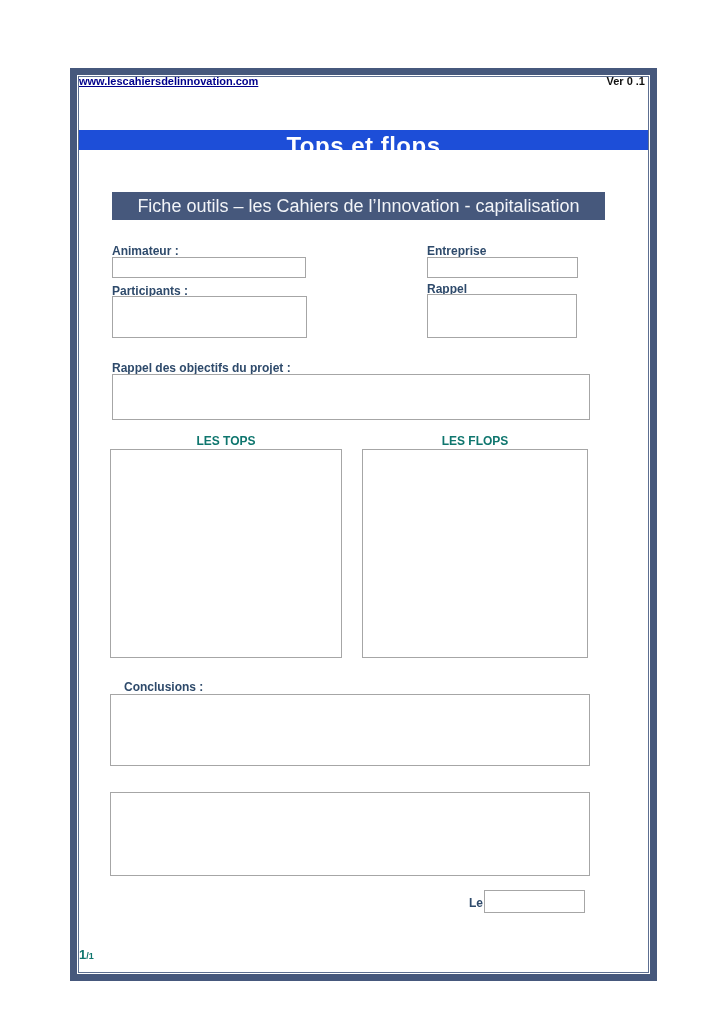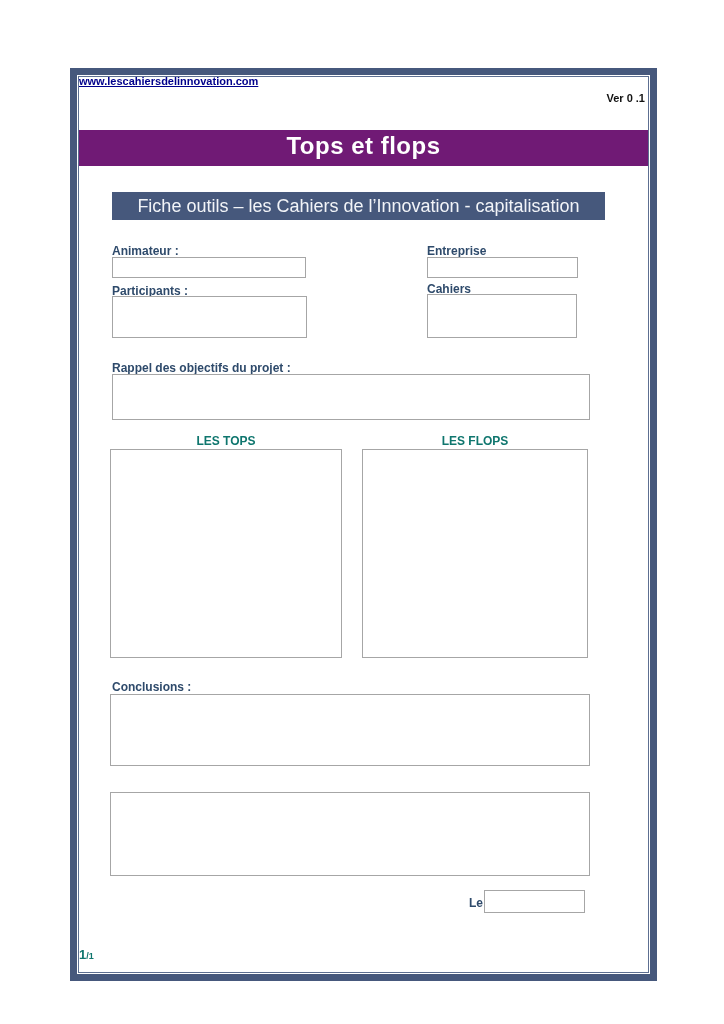--- a/index.html
+++ b/index.html
@@ -25,27 +25,27 @@
     position: absolute; inset: 1px;
     border: 1px solid #5d6f91;
     pointer-events: none;
   }
   .header-link {
     position: absolute; left: 79px; top: 75px;
     font-size: 11px; font-weight: bold;
     color: #00008b; text-decoration: underline;
   }
   .version {
-    position: absolute; right: 79px; top: 92px;
+    position: absolute; right: 79px; top: 75px;
     font-size: 11px; font-weight: bold; color: #111111; text-align: center;
   }
   .banner {
     position: absolute; left: 79px; top: 130px;
-    width: 569px; height: 36px;
-    background: #701a75;
+    width: 569px; height: 20px;
+    background: #1d4ed8;
     color: #ffffff; font-size: 24px; font-weight: bold;
     text-align: center; line-height: 32px;
     letter-spacing: 0.5px;
   }
   .subtitle-bar {
     position: absolute; left: 112px; top: 192px;
     width: 493px; height: 28px;
     background: #46587c;
     color: #f2f4f8; font-size: 18px;
     text-align: center; line-height: 28px;
@@ -98,33 +98,33 @@
 
   <div class="field-label" style="left:112px; top:244px;">Animateur :</div>
   <input class="field-input" style="left: 112px; top: 257px; width: 194px; height: 21px;" value="">
 
   <div class="field-label" style="left:427px; top:244px;">Entreprise</div>
   <input class="field-input" style="left: 427px; top: 257px; width: 151px; height: 21px;" value="">
 
   <div class="field-label" style="left:112px; top:284px;">Participants :</div>
   <textarea class="field-area" style="left: 112px; top: 296px; width: 195px; height: 42px;"></textarea>
 
-  <div class="field-label" style="left:427px; top:282px;">Cahiers</div>
+  <div class="field-label" style="left:427px; top:282px;">Rappel</div>
   <textarea class="field-area" style="left: 427px; top: 294px; width: 150px; height: 44px;"></textarea>
 
   <div class="field-label" style="left:112px; top:361px;">Rappel des objectifs du projet :</div>
   <textarea class="field-area" style="left: 112px; top: 374px; width: 478px; height: 46px;"></textarea>
 
   <div class="box-label" style="left:110px; top:434px; width:232px;">LES TOPS</div>
   <div class="box-label" style="left:362px; top:434px; width:226px;">LES FLOPS</div>
 
   <textarea class="field-area" style="left: 110px; top: 449px; width: 232px; height: 209px;"></textarea>
   <textarea class="field-area" style="left: 362px; top: 449px; width: 226px; height: 209px;"></textarea>
 
-  <div class="field-label" style="left:112px; top:680px;">Conclusions :</div>
+  <div class="field-label" style="left:124px; top:680px;">Conclusions :</div>
   <textarea class="field-area" style="left: 110px; top: 694px; width: 480px; height: 72px;"></textarea>
 
   <textarea class="field-area" style="left: 110px; top: 792px; width: 480px; height: 84px;"></textarea>
 
   <div class="field-label" style="left:469px; top:896px;">Le</div>
   <input class="field-input" style="left: 484px; top: 890px; width: 101px; height: 23px;" value="">
 
   <div class="pagenum">
     <span class="big">1</span><span class="small">/1</span>
   </div>

